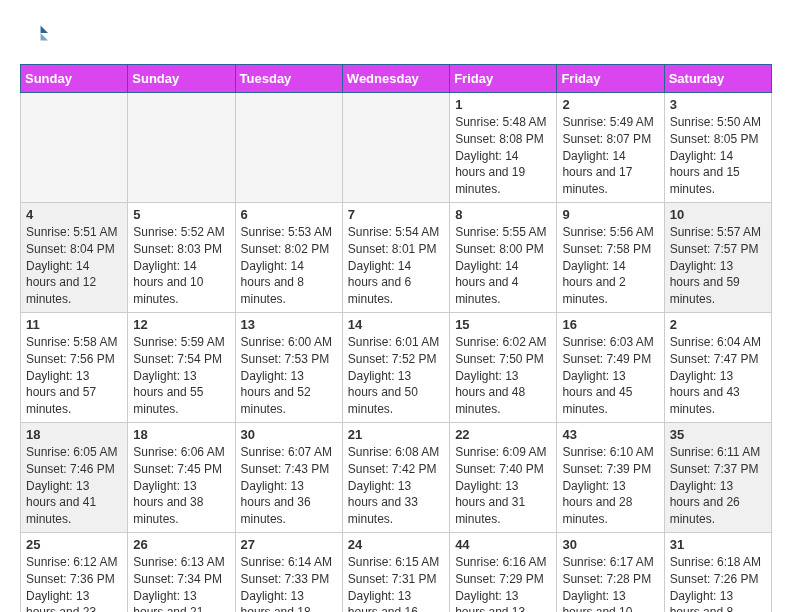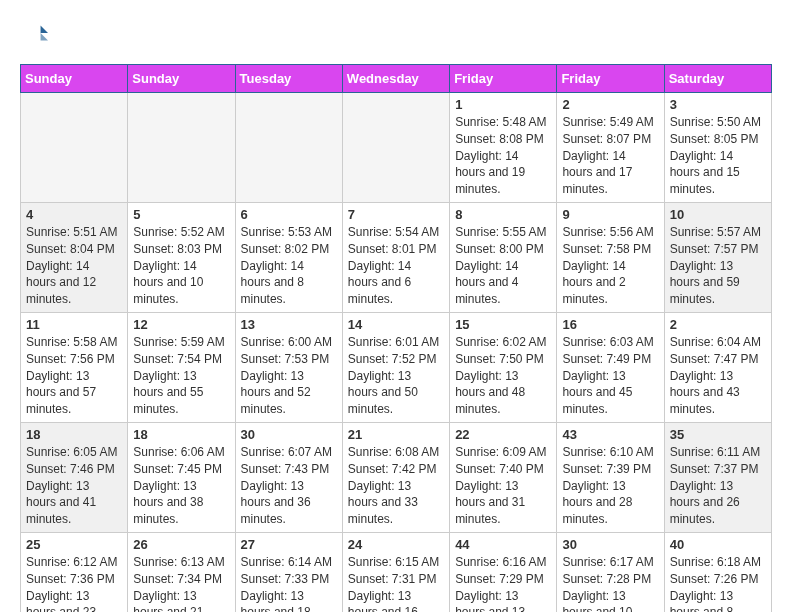--- a/index.html
+++ b/index.html
@@ -257,18 +257,18 @@
         </td>
         <td>
           <span class="day-number">44</span>
           <div class="day-info">Sunrise: 6:16 AM<br>Sunset: 7:29 PM<br>Daylight: 13 hours and 13 minutes.</div>
         </td>
         <td>
           <span class="day-number">30</span>
           <div class="day-info">Sunrise: 6:17 AM<br>Sunset: 7:28 PM<br>Daylight: 13 hours and 10 minutes.</div>
         </td>
         <td class="weekend">
-          <span class="day-number">40</span>
+          <span class="day-number">31</span>
           <div class="day-info">Sunrise: 6:18 AM<br>Sunset: 7:26 PM<br>Daylight: 13 hours and 8 minutes.</div>
         </td>
       </tr>
     </tbody>
 </table>
 
 </body></html>

